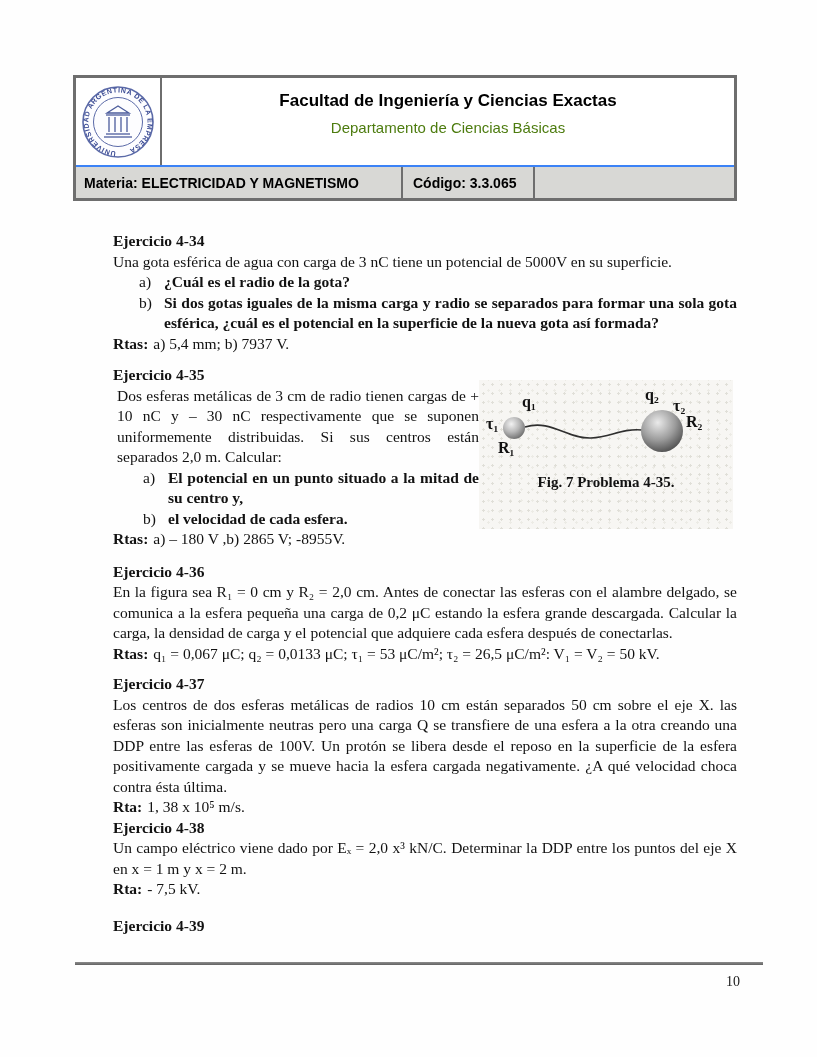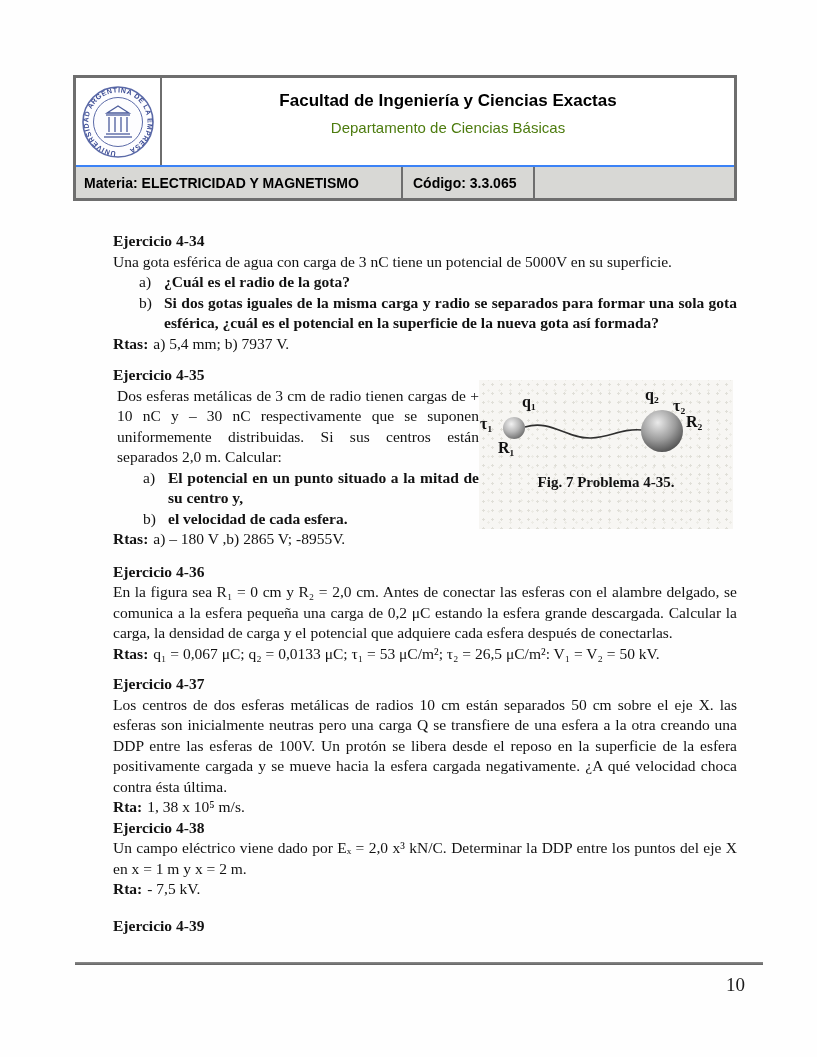--- a/index.html
+++ b/index.html
@@ -59,31 +59,31 @@
   }
   .fig-canvas { position:relative; height:82px; }
   .wire-svg { position:absolute; left:0; top:0; }
   .sphere { position:absolute; border-radius:50%; }
   .sphere-small { left:24px; top:35px; width:22px; height:22px;
     background:radial-gradient(circle at 38% 32%, #f2f2f2, #b8b8b8 40%, #6a6a6a 80%, #474747); }
   .sphere-large { left:162px; top:28px; width:42px; height:42px;
     background:radial-gradient(circle at 40% 30%, #eaeaea, #9c9c9c 45%, #4f4f4f 80%, #303030); }
   .fl { position:absolute; font-weight:bold; font-size:16px; line-height:1; color:#111; }
   .fl-q1 { left:43px;  top:12px; }
-  .fl-t1 { left:1px;   top:34px; }
+  .fl-t1 { left:7px;   top:34px; }
   .fl-r1 { left:19px;  top:58px; }
   .fl-q2 { left:166px; top:5px; }
   .fl-t2 { left:194px; top:16px; }
   .fl-r2 { left:207px; top:32px; }
   .fig-caption { text-align:center; font-weight:bold; font-size:15px; margin-top:8px; }
 
   
   .footer-rule { position:absolute; left:75px; top:962px; width:688px; height:3px;
     background:linear-gradient(#8c8c8c,#636363); }
-  .page-number { position:absolute; left:726px; top:974px; font-size:19px; color:#1a1a1a; }
+  .page-number { position:absolute; left:726px; top:974px; font-size:14px; color:#1a1a1a; }
 </style>
 </head>
 <body>
 
 <div class="page">
 
   <div class="header-table">
     <div class="header-top">
       <div class="logo-cell">
         <svg width="76" height="80" viewBox="0 0 76 80">

